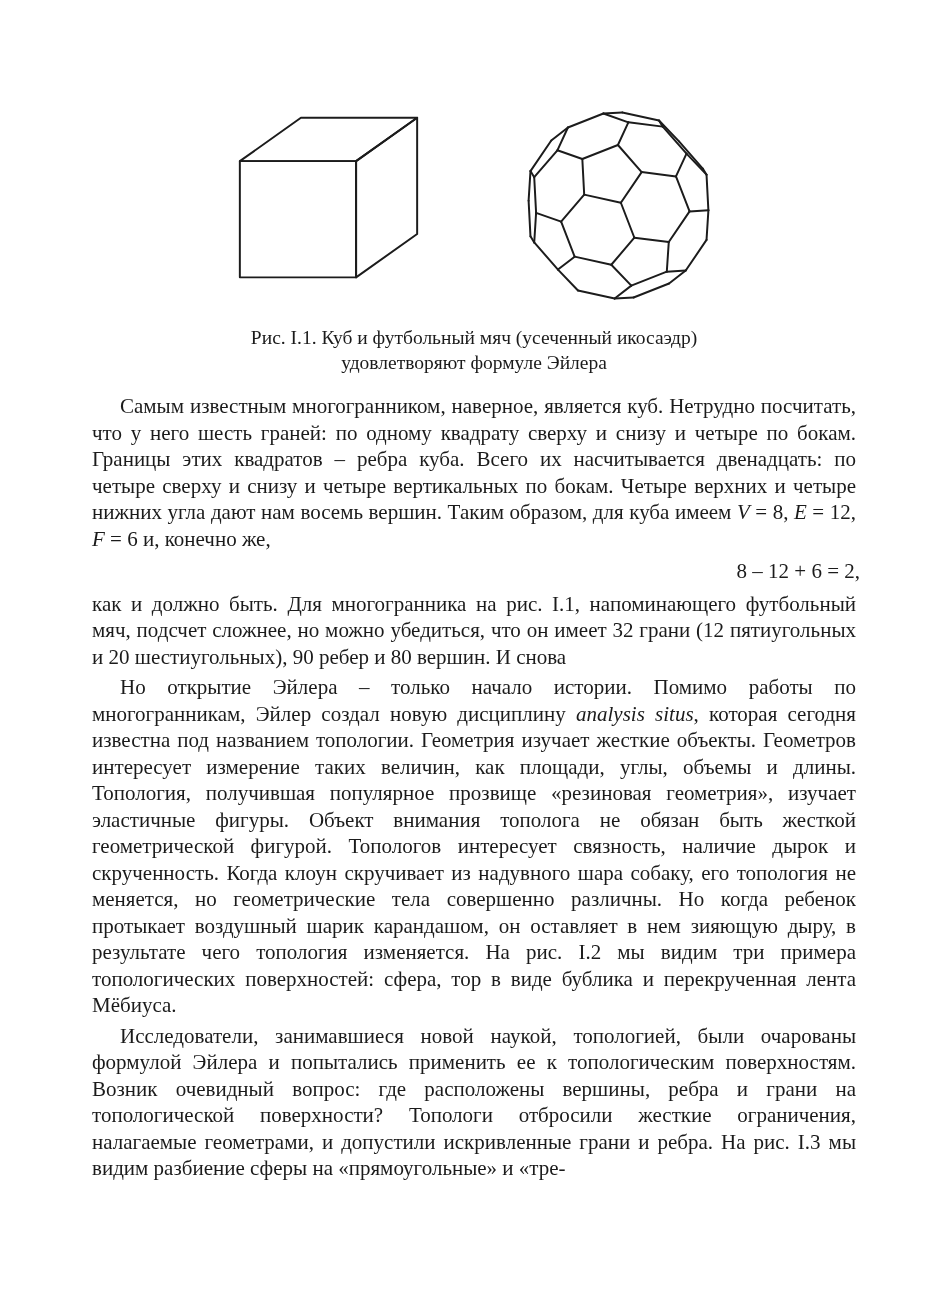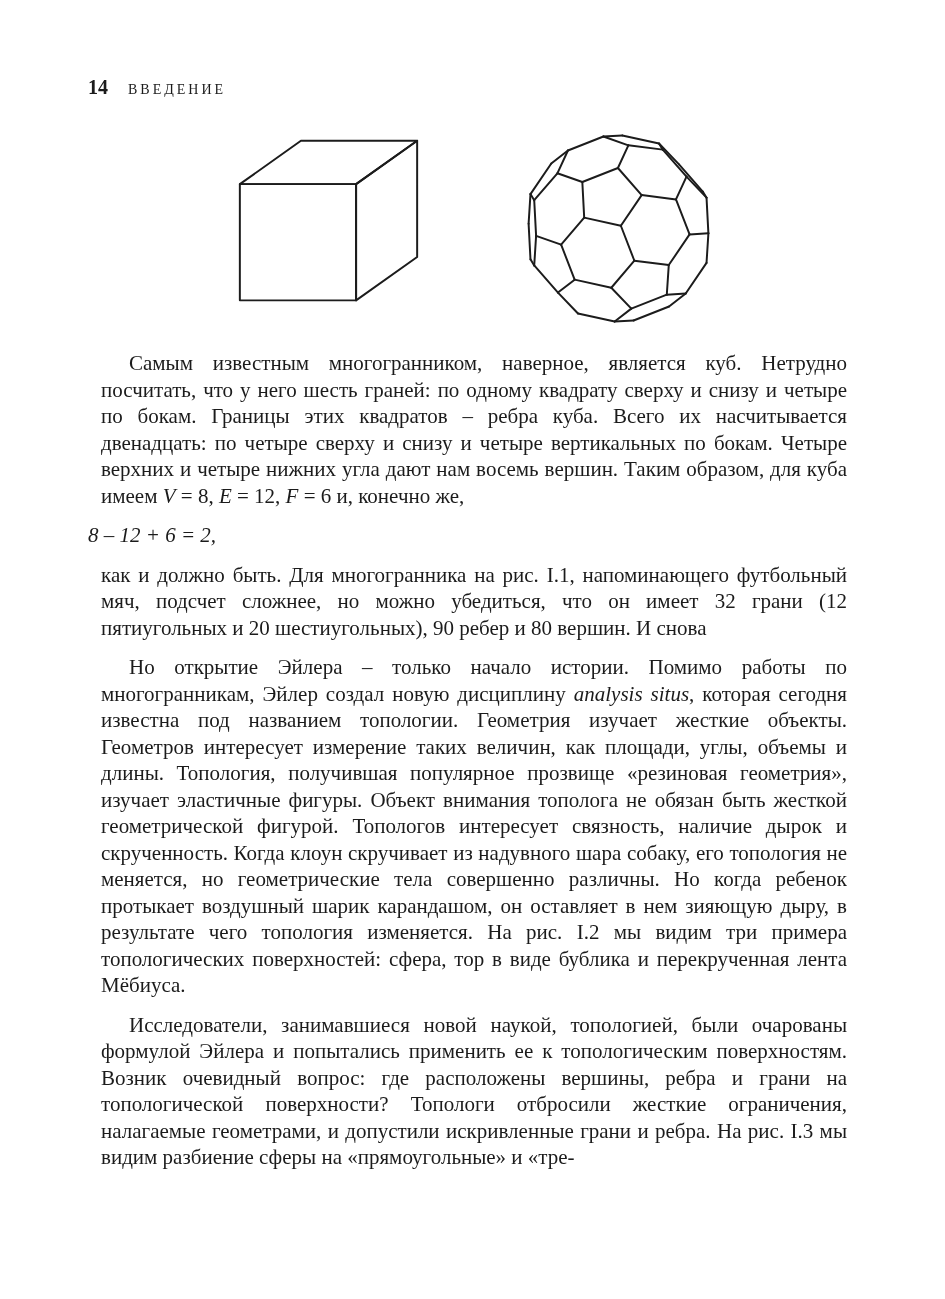--- a/index.html
+++ b/index.html
@@ -26,34 +26,30 @@
   #ball-svg line { stroke:#1c1c1c; stroke-width:2; stroke-linecap:round; }
   .fig-caption {
     margin-top:16px; text-align:center;
     font-size:19.5px; line-height:25px;
   }
   main {
     margin-top:18px;
     font-size:21px; line-height:26.5px;
     text-align:justify;
   }
-  main p { margin:13px; }
+  main p { margin:4px; }
   p.indent { text-indent:28px; }
-  .formula { text-align:left; text-indent:0; margin:6px 0;font-style:italic; }
+  .formula { text-align:right; text-indent:0; margin:6px 0; }
   i { font-style:italic; }
 </style>
 </head>
 <body>
 
 <div class="page">
 
-  <header class="running-header">
-    <span class="pagenum">14</span>
-    <span class="head">ВВЕДЕНИЕ</span>
-  </header>
 
   <figure class="fig">
     <div class="fig-images">
       <svg id="cube-svg" viewBox="0 0 208 200" width="205" height="197" xmlns="http://www.w3.org/2000/svg">
         <g fill="none" stroke="#1c1c1c" stroke-width="2" stroke-linejoin="round">
           <rect x="14" y="58" width="118" height="118"></rect>
           <polygon points="14,58 76,14 194,14 132,58"></polygon>
           <polygon points="132,58 194,14 194,132 132,176"></polygon>
         </g>
       </svg>
@@ -108,20 +104,24 @@
           <line x1="60.5" y1="156.9" x2="43.6" y2="170.0"></line>
           <line x1="46.8" y1="121.4" x2="70.2" y2="94.0"></line>
           <line x1="46.8" y1="121.4" x2="21.4" y2="112.5"></line>
           <line x1="177.1" y1="111.0" x2="163.3" y2="75.5"></line>
           <line x1="177.1" y1="111.0" x2="156.0" y2="142.1"></line>
           <line x1="177.1" y1="111.0" x2="196.2" y2="109.9"></line>
           <line x1="163.3" y1="75.5" x2="128.5" y2="71.1"></line>
           <line x1="163.3" y1="75.5" x2="174.0" y2="52.4"></line>
         </svg>
     </div>
+    <figcaption class="fig-caption">
+      <div>Рис. I.1. Куб и футбольный мяч (усеченный икосаэдр)</div>
+      <div>удовлетворяют формуле Эйлера</div>
+    </figcaption>
   </figure>
 
   <main>
     <p class="indent"><span>Самым известным многогранником, наверное, является куб. Нетрудно посчитать, что у него шесть граней: по одному квадрату сверху и снизу и четыре по бокам. Границы этих квадратов – ребра куба. Всего их насчитывается двенадцать: по четыре сверху и снизу и четыре вертикальных по бокам. Четыре верхних и четыре нижних угла дают нам восемь вершин. Таким образом, для куба имеем </span><i>V</i><span> = 8, </span><i>E</i><span> = 12, </span><i>F</i><span> = 6 и, конечно же,</span></p>
 
     <p class="formula">8 – 12 + 6 = 2,</p>
 
     <p>как и должно быть. Для многогранника на рис. I.1, напоминающего футбольный мяч, подсчет сложнее, но можно убедиться, что он имеет 32 грани (12 пятиугольных и 20 шестиугольных), 90 ребер и 80 вершин. И снова</p>
 
 

